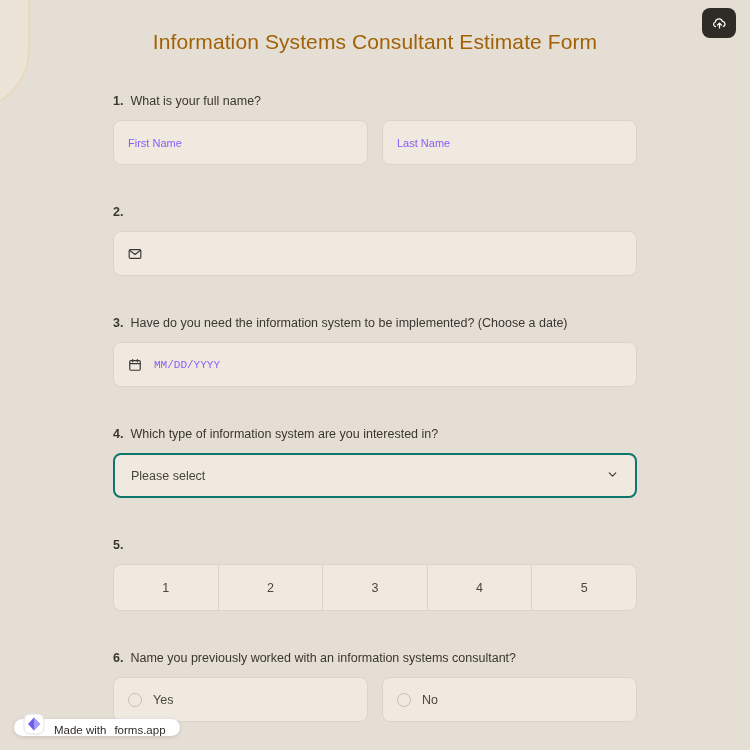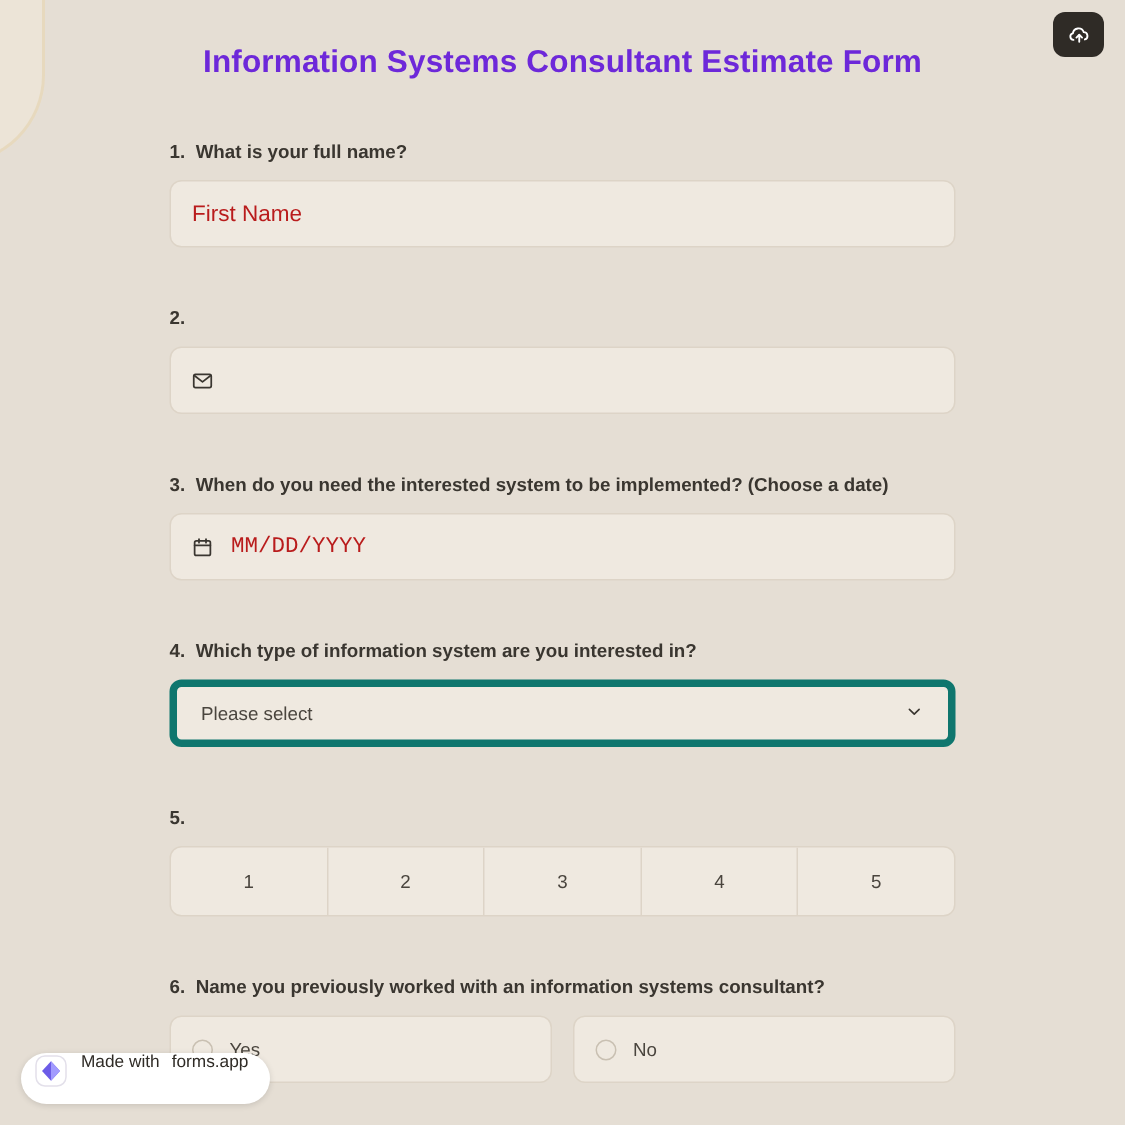--- a/index.html
+++ b/index.html
@@ -43,68 +43,68 @@
     display: flex;
     align-items: center;
     justify-content: center;
     cursor: pointer;
   }
   .topright-btn svg { display:block; }
 
   .form-title {
     text-align: center;
     font-size: 21px;
-    font-weight: 700;
+    font-weight: 400;
     letter-spacing: .1px;
-    color: #6d28d9;
+    color: #a16207;
     padding-top: 30px;
   }
   .form-body {
     width: 524px;
     margin: 0 auto;
     padding-top: 40px;
   }
   .q-block { margin-bottom: 40px; }
   .q-label {
     font-size: 12.5px;
     font-weight: 700;
     color: #3a3630;
     margin-bottom: 12px;
     display: flex;
     gap: 7px;
     align-items: baseline;
   }
   .q-num { font-weight: 700; }
-  .q-text { font-weight: 700; }
+  .q-text { font-weight: 400; }
 
   .row2 { display: flex; gap: 14px; }
   .field {
     flex: 1;
     height: 45px;
     background: #efe9e0;
     border: 1px solid #ddd4c7;
     border-radius: 8px;
     display: flex;
     align-items: center;
     padding: 0 14px;
     font-size: 12.5px;
     color: #908madd;
   }
   .field .ph {
-    color: #b91c1c;
-    font-size: 15px;
+    color: #8b5cf6;
+    font-size: 11px;
   }
   .field .icon { margin-right: 12px; display:flex; align-items:center; }
   .field.full { width: 100%; font-family: Liberation Mono, monospace; }
 
   .select-field {
     width: 100%;
     height: 45px;
     background: #efe9e0;
-    border: 5px solid #0f766e;
+    border: 2px solid #0f766e;
     border-radius: 8px;
     display: flex;
     align-items: center;
     justify-content: space-between;
     padding: 0 16px;
     font-size: 12.5px;
     color: #4a453e;
     cursor: pointer;
   }
   .scale {
@@ -149,25 +149,25 @@
     border-radius: 50%;
     border: 1.5px solid #c9c0b2;
     background: #efe9e0;
     flex: none;
   }
 
   .badge {
     position: absolute;
     left: 14px;
     bottom: 14px;
-    height: 34px;
+    height: 17px;
     background: #ffffff;
     border-radius: 19px;
     display: flex;
-    align-items: flex-start;
+    align-items: flex-end;
     gap: 8px;
     padding: 0 14px 0 8px;
     box-shadow: 0 1px 4px rgba(0,0,0,.13);
     font-size: 11.5px;
     color: #2f2b26;
     cursor: pointer;
   }
   .badge .logo {
     width: 24px; height: 24px;
     flex: none;
@@ -197,20 +197,23 @@
 
     <div class="q-block">
       <div class="q-label">
         <span class="q-num">1.</span>
         <span class="q-text">What is your full name?</span>
       </div>
       <div class="row2">
         <div class="field">
           <span class="ph">First Name</span>
         </div>
+        <div class="field">
+          <span class="ph">Last Name</span>
+        </div>
       </div>
     </div>
 
     <div class="q-block">
       <div class="q-label">
         <span class="q-num">2.</span>
       </div>
       <div class="field full">
         <span class="icon">
           <svg width="14" height="14" viewBox="0 0 24 24" fill="none" stroke="#3a3630" stroke-width="2" stroke-linecap="round" stroke-linejoin="round">
@@ -218,21 +221,21 @@
             <path d="m3 6 9 7 9-7"></path>
           </svg>
         </span>
         <span class="ph"></span>
       </div>
     </div>
 
     <div class="q-block">
       <div class="q-label">
         <span class="q-num">3.</span>
-        <span class="q-text">When do you need the interested system to be implemented? (Choose a date)</span>
+        <span class="q-text">Have do you need the information system to be implemented? (Choose a date)</span>
       </div>
       <div class="field full">
         <span class="icon">
           <svg width="14" height="14" viewBox="0 0 24 24" fill="none" stroke="#3a3630" stroke-width="2" stroke-linecap="round" stroke-linejoin="round">
             <rect x="3" y="4.5" width="18" height="16.5" rx="2"></rect>
             <path d="M3 9.5h18"></path>
               <path d="M8 2.5v4"></path>
               <path d="M16 2.5v4"></path>
           </svg>
         </span>

